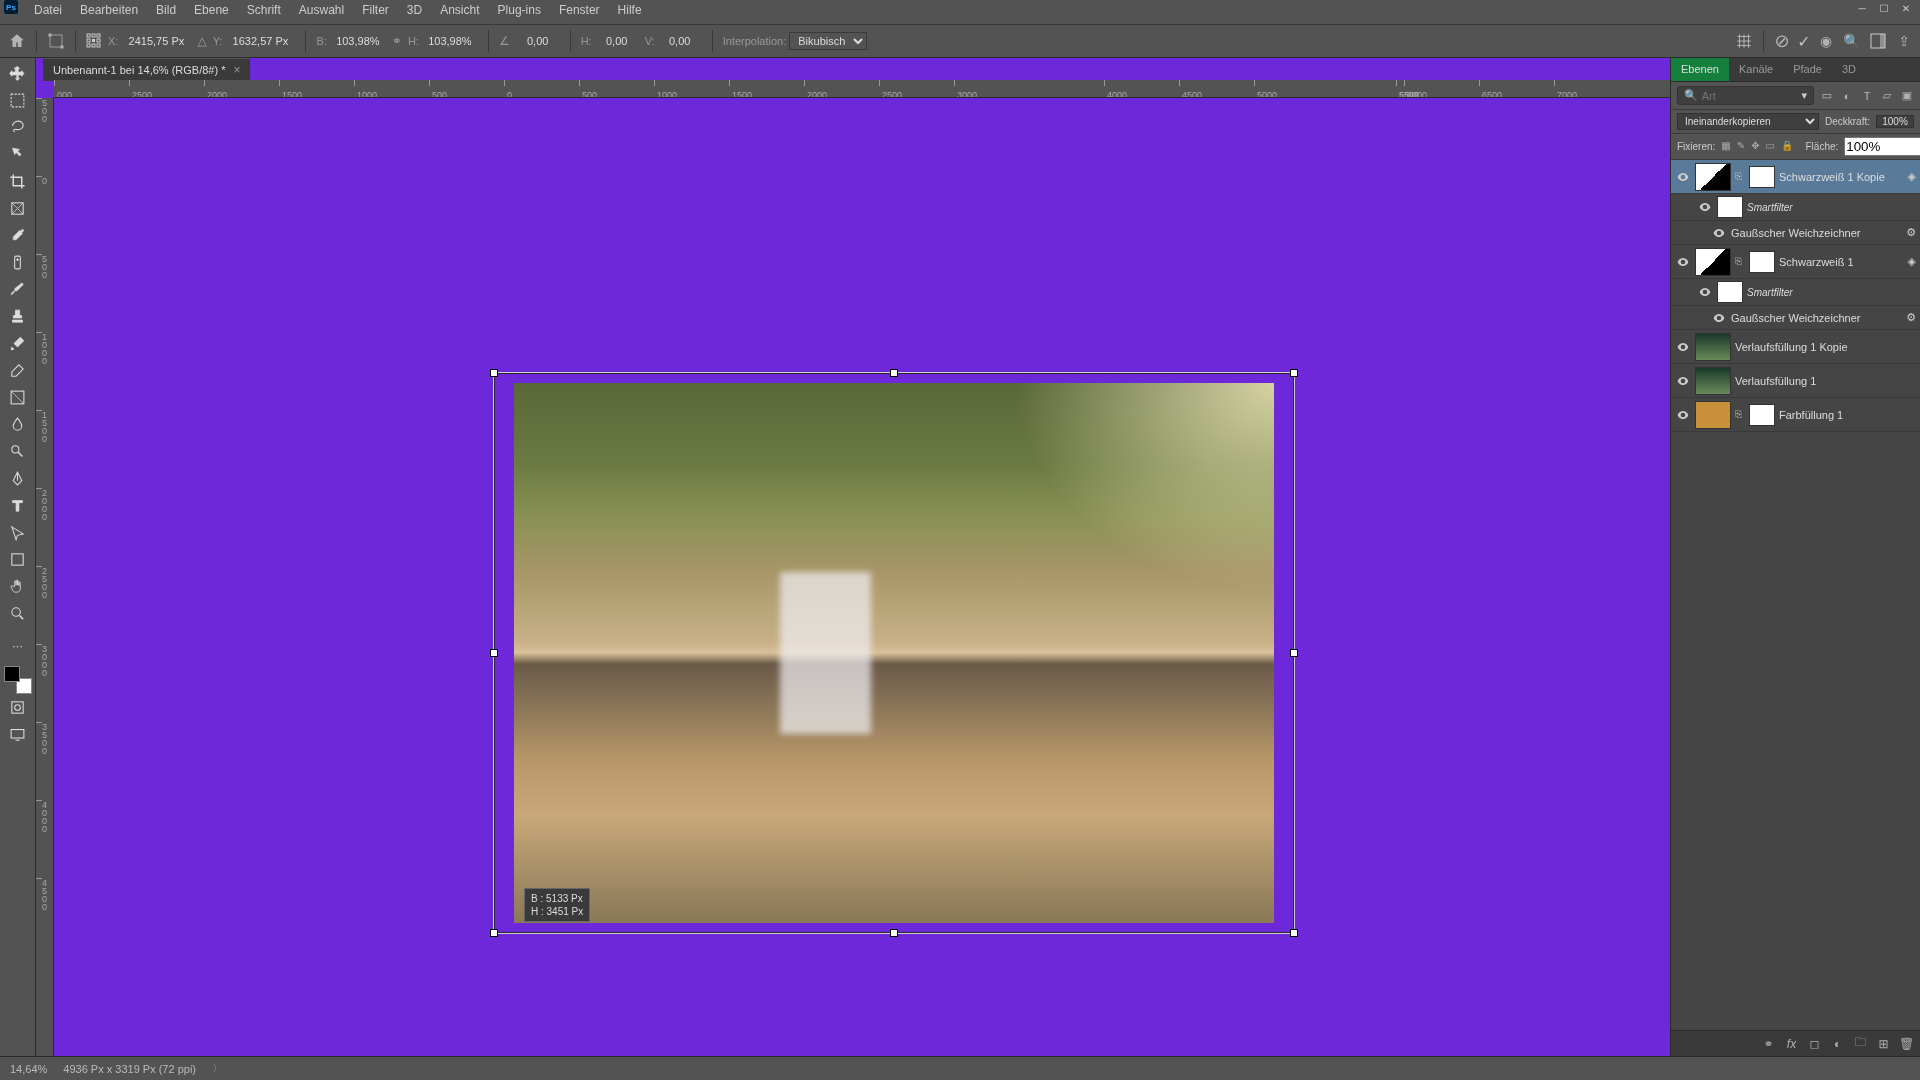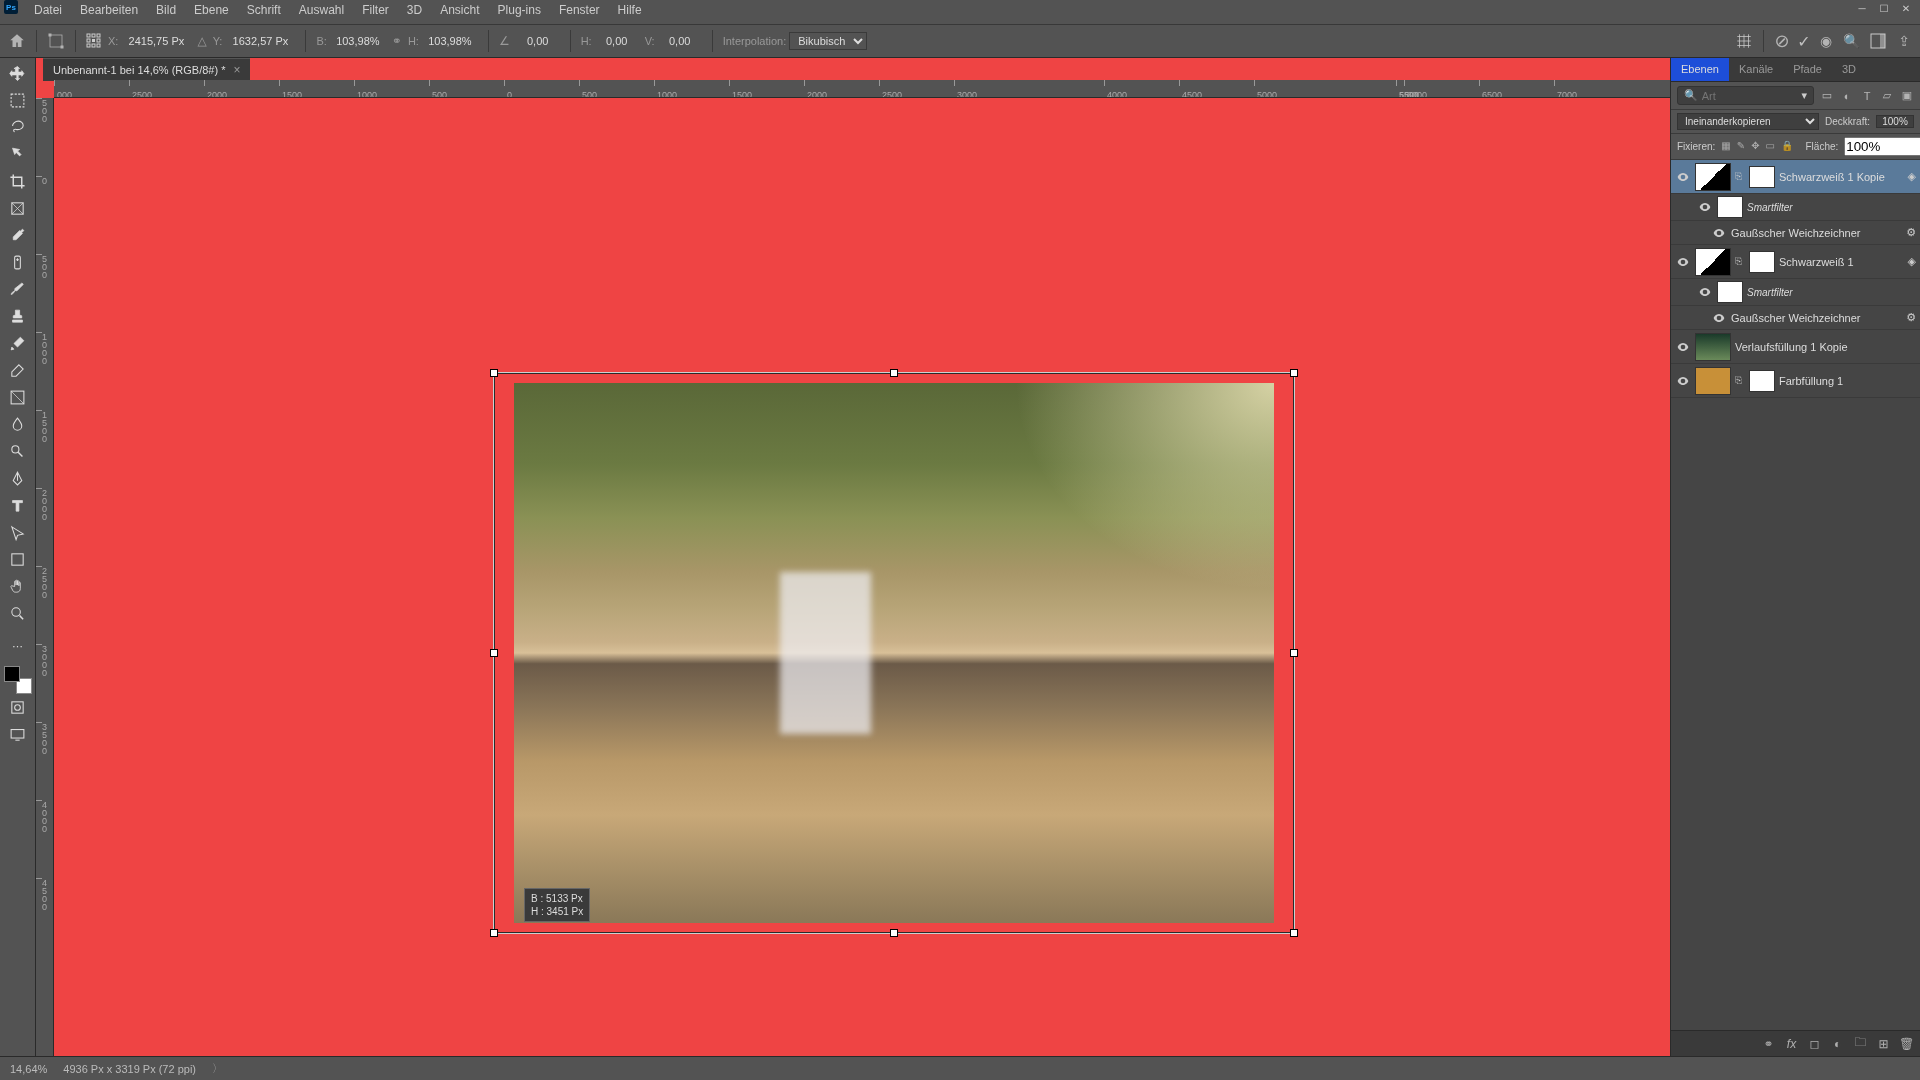--- a/index.html
+++ b/index.html
@@ -21,42 +21,42 @@
 .optbar select{background:#535353;border:1px solid #3a3a3a;color:#ddd;font-size:11px;padding:1px 4px}
 .optbar .right{margin-left:auto;display:flex;gap:10px;align-items:center}
 .optbar .icn{width:16px;height:16px;opacity:.8;cursor:pointer;display:flex;align-items:center;justify-content:center;font-size:14px}
 .workspace{position:absolute;top:58px;left:0;right:0;bottom:24px;display:flex}
 .toolbar{width:36px;background:#535353;display:flex;flex-direction:column;align-items:center;padding-top:2px;border-right:1px solid #2a2a2a}
 .tool{width:30px;height:27px;display:flex;align-items:center;justify-content:center;cursor:pointer;position:relative;color:#ddd}
 .tool svg{width:17px;height:17px;fill:#ddd;stroke:#ddd}
 .colorswatches{margin-top:6px;position:relative;width:28px;height:28px}
 .swA{position:absolute;top:0;left:0;width:16px;height:16px;background:#000;border:1px solid #888}
 .swB{position:absolute;bottom:0;right:0;width:16px;height:16px;background:#fff;border:1px solid #888}
-.canvasarea{flex:1;background:#ef4444;position:relative;overflow:hidden}
+.canvasarea{flex:1;background:#6d28d9;position:relative;overflow:hidden}
 .doctab{position:absolute;top:0;left:7px;background:#3a3a3a;padding:4px 10px;font-size:11px;color:#ddd;display:flex;align-items:center;gap:8px;border-top:1px solid #555}
 .doctab .x{font-size:12px;color:#999;cursor:pointer}
 .ruler-h{position:absolute;top:22px;left:18px;right:0;height:18px;background:#535353;border-bottom:1px solid #2a2a2a;overflow:hidden}
 .ruler-h .tick{position:absolute;top:0;font-size:9px;color:#aaa;border-left:1px solid #999;height:6px;padding-left:2px;line-height:18px;padding-top:6px}
 .ruler-v{position:absolute;top:40px;left:0;bottom:0;width:18px;background:#535353;border-right:1px solid #2a2a2a;overflow:hidden}
 .ruler-v .tick{position:absolute;left:0;font-size:9px;color:#aaa;border-top:1px solid #999;width:6px;line-height:8px;padding-left:6px}
 .canvas{position:absolute;top:40px;left:18px;right:0;bottom:0}
 .imgbox{position:absolute;left:460px;top:285px;width:760px;height:540px;background:#4a4a3a}
 .waterfall{width:100%;height:100%;background:linear-gradient(180deg,#5a6838 0%,#6b7a42 15%,#8a9155 25%,#a89668 35%,#b8a578 42%,#c9b088 48%,#d8c098 50%,#6b5a48 52%,#8a7558 60%,#b89868 70%,#c8a878 80%,#a89068 90%,#8a7858 100%);position:relative;overflow:hidden}
 .waterfall::before{content:"";position:absolute;left:35%;top:35%;width:12%;height:30%;background:rgba(240,240,245,.7);filter:blur(3px)}
 .waterfall::after{content:"";position:absolute;right:0;top:0;width:40%;height:45%;background:radial-gradient(ellipse at top right,rgba(255,245,200,.75),transparent 60%)}
 .xform{position:absolute;left:440px;top:275px;width:800px;height:560px;border:1px solid #2b2b2b;outline:1px solid #cfcfcf}
 .handle{position:absolute;width:8px;height:8px;background:#fff;border:1px solid #000}
 .h-tl{top:-5px;left:-5px}.h-tc{top:-5px;left:calc(50% - 4px)}.h-tr{top:-5px;right:-5px}
 .h-ml{top:calc(50% - 4px);left:-5px}.h-mr{top:calc(50% - 4px);right:-5px}
 .h-bl{bottom:-5px;left:-5px}.h-bc{bottom:-5px;left:calc(50% - 4px)}.h-br{bottom:-5px;right:-5px}
 .tiptag{position:absolute;left:470px;top:790px;background:#3a3a3a;border:1px solid #666;padding:3px 6px;font-size:10px;line-height:13px;color:#ddd}
 .panels{width:250px;background:#535353;border-left:1px solid #2a2a2a;display:flex;flex-direction:column}
 .ptabs{display:flex;background:#3a3a3a;height:24px;border-bottom:1px solid #2a2a2a}
 .ptabs span{padding:5px 10px;font-size:11px;color:#999;cursor:pointer}
-.ptabs span.active{background:#1d4ed8;color:#ddd}
+.ptabs span.active{background:#15803d;color:#ddd}
 .psearch{display:flex;align-items:center;padding:4px 6px;gap:6px;border-bottom:1px solid #3a3a3a}
 .psearch .sbox{flex:1;display:flex;align-items:center;background:#3f3f3f;border:1px solid #333;border-radius:3px;padding:2px 6px;gap:4px}
 .psearch .sbox input{background:none;border:none;color:#ddd;font-size:11px;width:100%;outline:none}
 .psearch .picn{width:14px;height:14px;cursor:pointer;opacity:.8;display:flex;align-items:center;justify-content:center}
 .popts{display:flex;align-items:center;padding:3px 6px;gap:6px;font-size:10px;border-bottom:1px solid #3a3a3a}
 .popts select{background:#3f3f3f;border:1px solid #333;color:#ddd;font-size:10px;padding:1px 3px;flex:1}
 .popts input{background:#3f3f3f;border:1px solid #333;color:#ddd;font-size:10px;width:38px;text-align:center}
 .plock{display:flex;align-items:center;padding:3px 6px;gap:6px;font-size:10px;border-bottom:1px solid #3a3a3a}
 .plock .li{width:13px;height:13px;opacity:.7;cursor:pointer}
 .layers{flex:1;overflow-y:auto;background:#454545}
@@ -483,20 +483,29 @@
       <div class="layer">
         <div class="eye">
             <svg viewBox="0 0 24 24">
               <path d="M12 5c5 0 9 5 9 7s-4 7-9 7-9-5-9-7 4-7 9-7zm0 3a4 4 0 100 8 4 4 0 000-8z"></path>
             </svg>
           </div>
         <div class="thumb grad"></div>
         <span class="lname">Verlaufsfüllung 1 Kopie</span>
       </div>
 
+      <div class="layer">
+        <div class="eye">
+            <svg viewBox="0 0 24 24">
+              <path d="M12 5c5 0 9 5 9 7s-4 7-9 7-9-5-9-7 4-7 9-7zm0 3a4 4 0 100 8 4 4 0 000-8z"></path>
+            </svg>
+          </div>
+        <div class="thumb grad"></div>
+        <span class="lname">Verlaufsfüllung 1</span>
+      </div>
 
       <div class="layer">
         <div class="eye">
             <svg viewBox="0 0 24 24">
               <path d="M12 5c5 0 9 5 9 7s-4 7-9 7-9-5-9-7 4-7 9-7zm0 3a4 4 0 100 8 4 4 0 000-8z"></path>
             </svg>
           </div>
         <div class="thumb col"></div>
         <span class="linkic">⎘</span>
         <div class="thumb mask small"></div>

